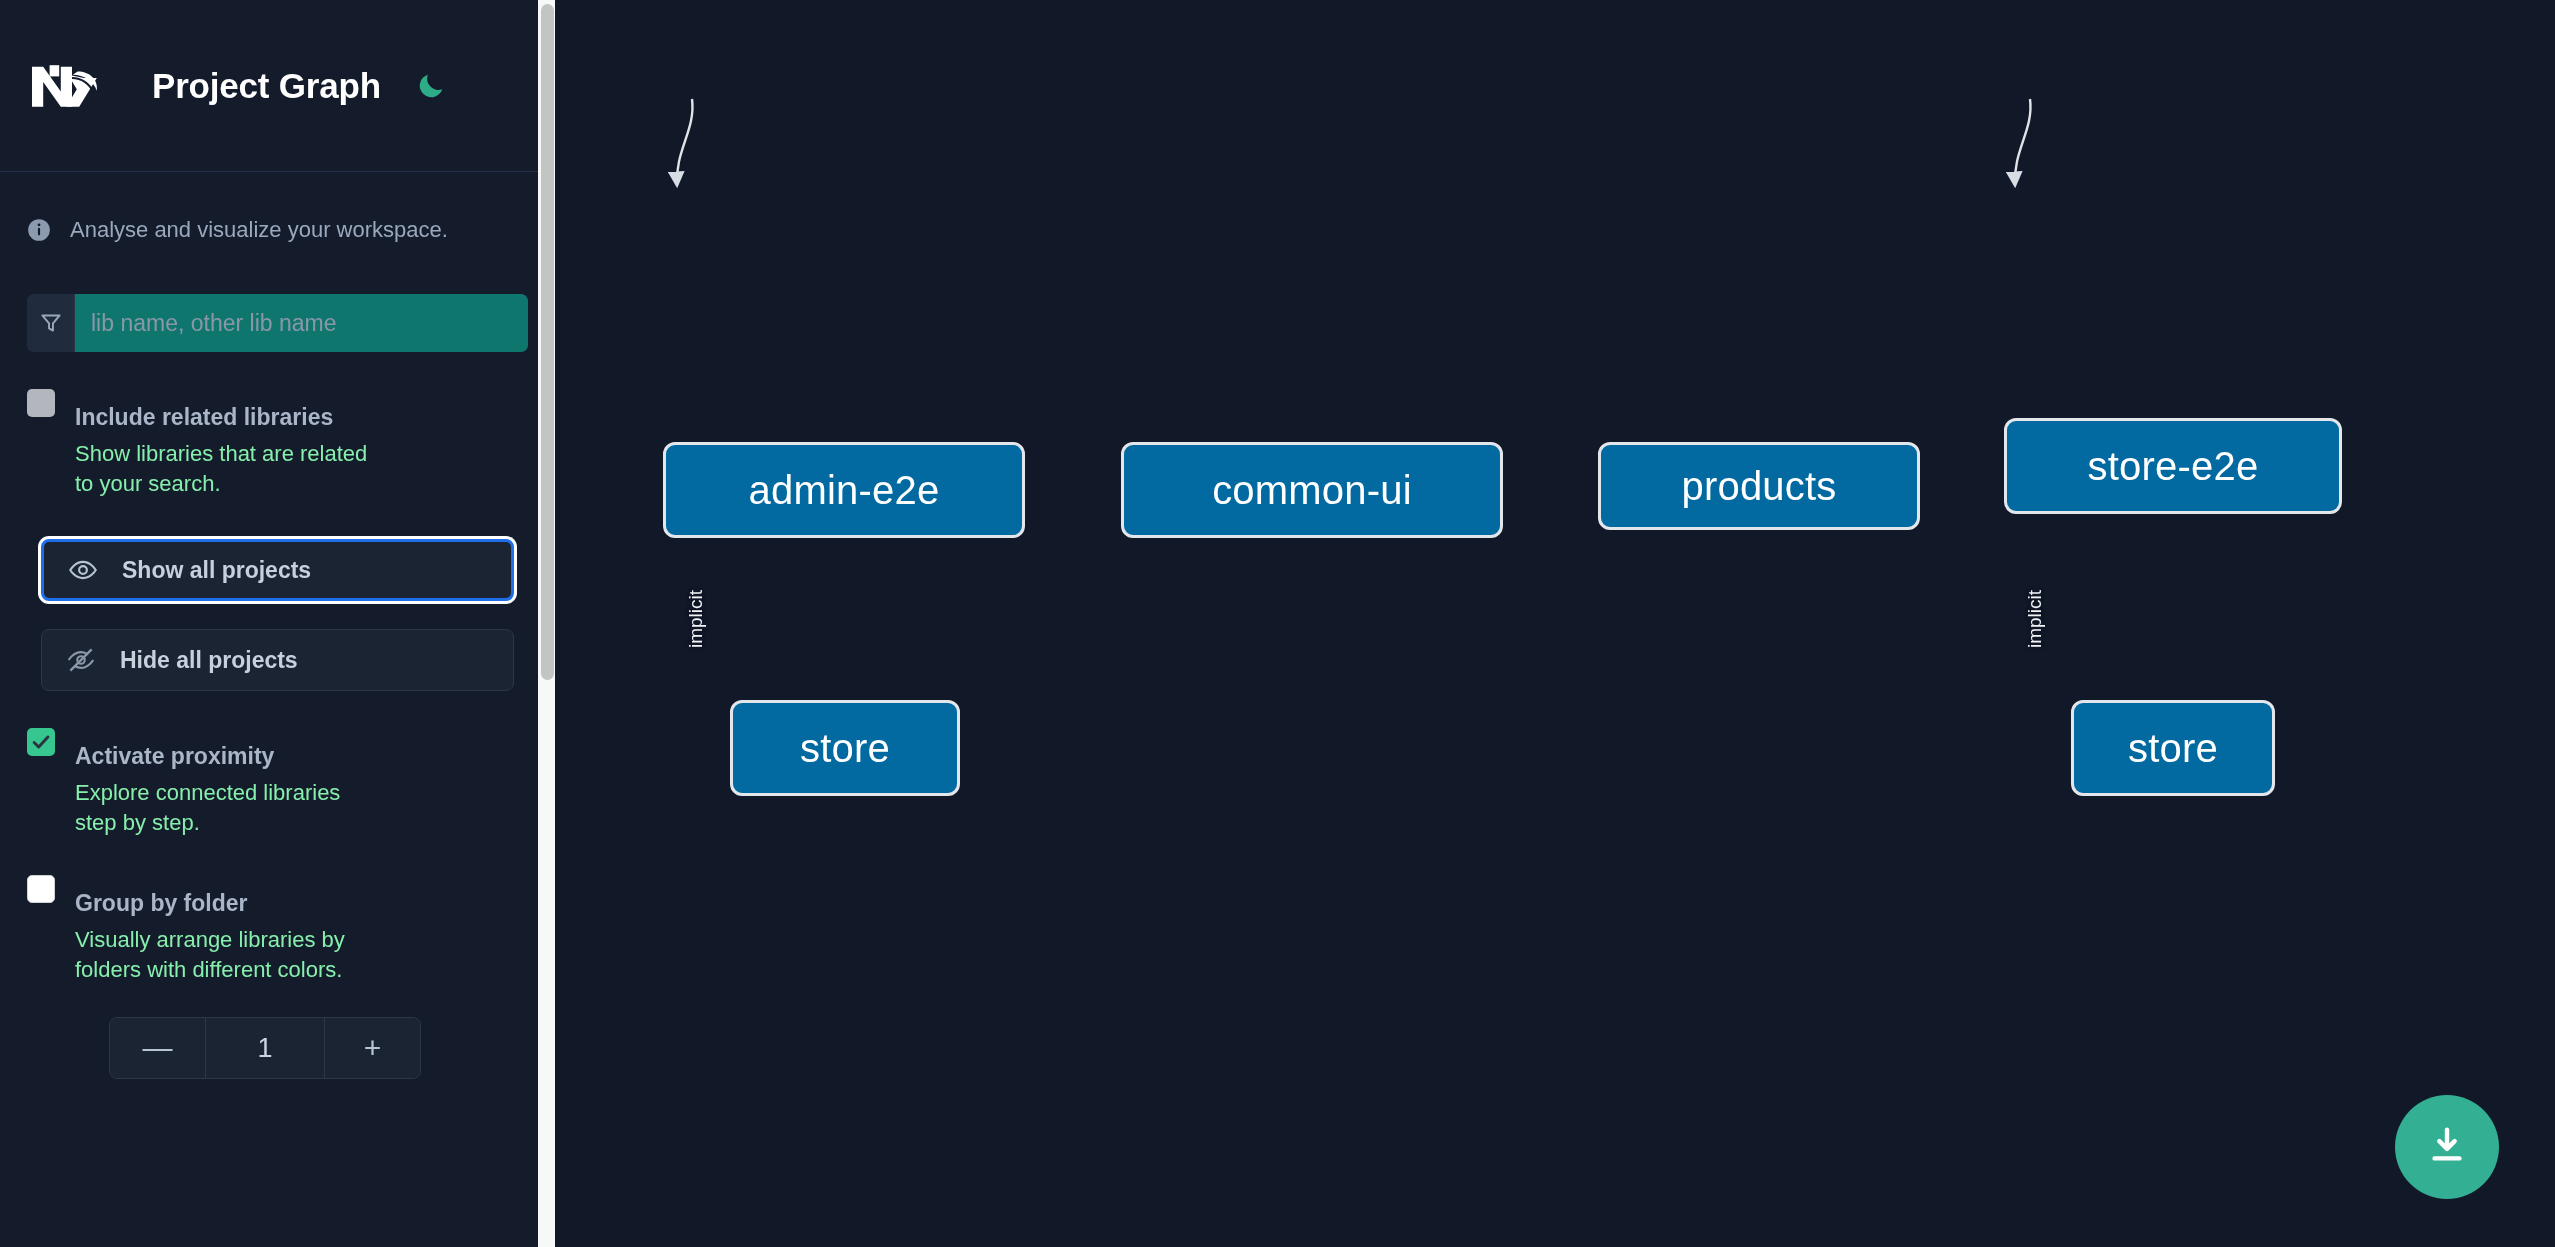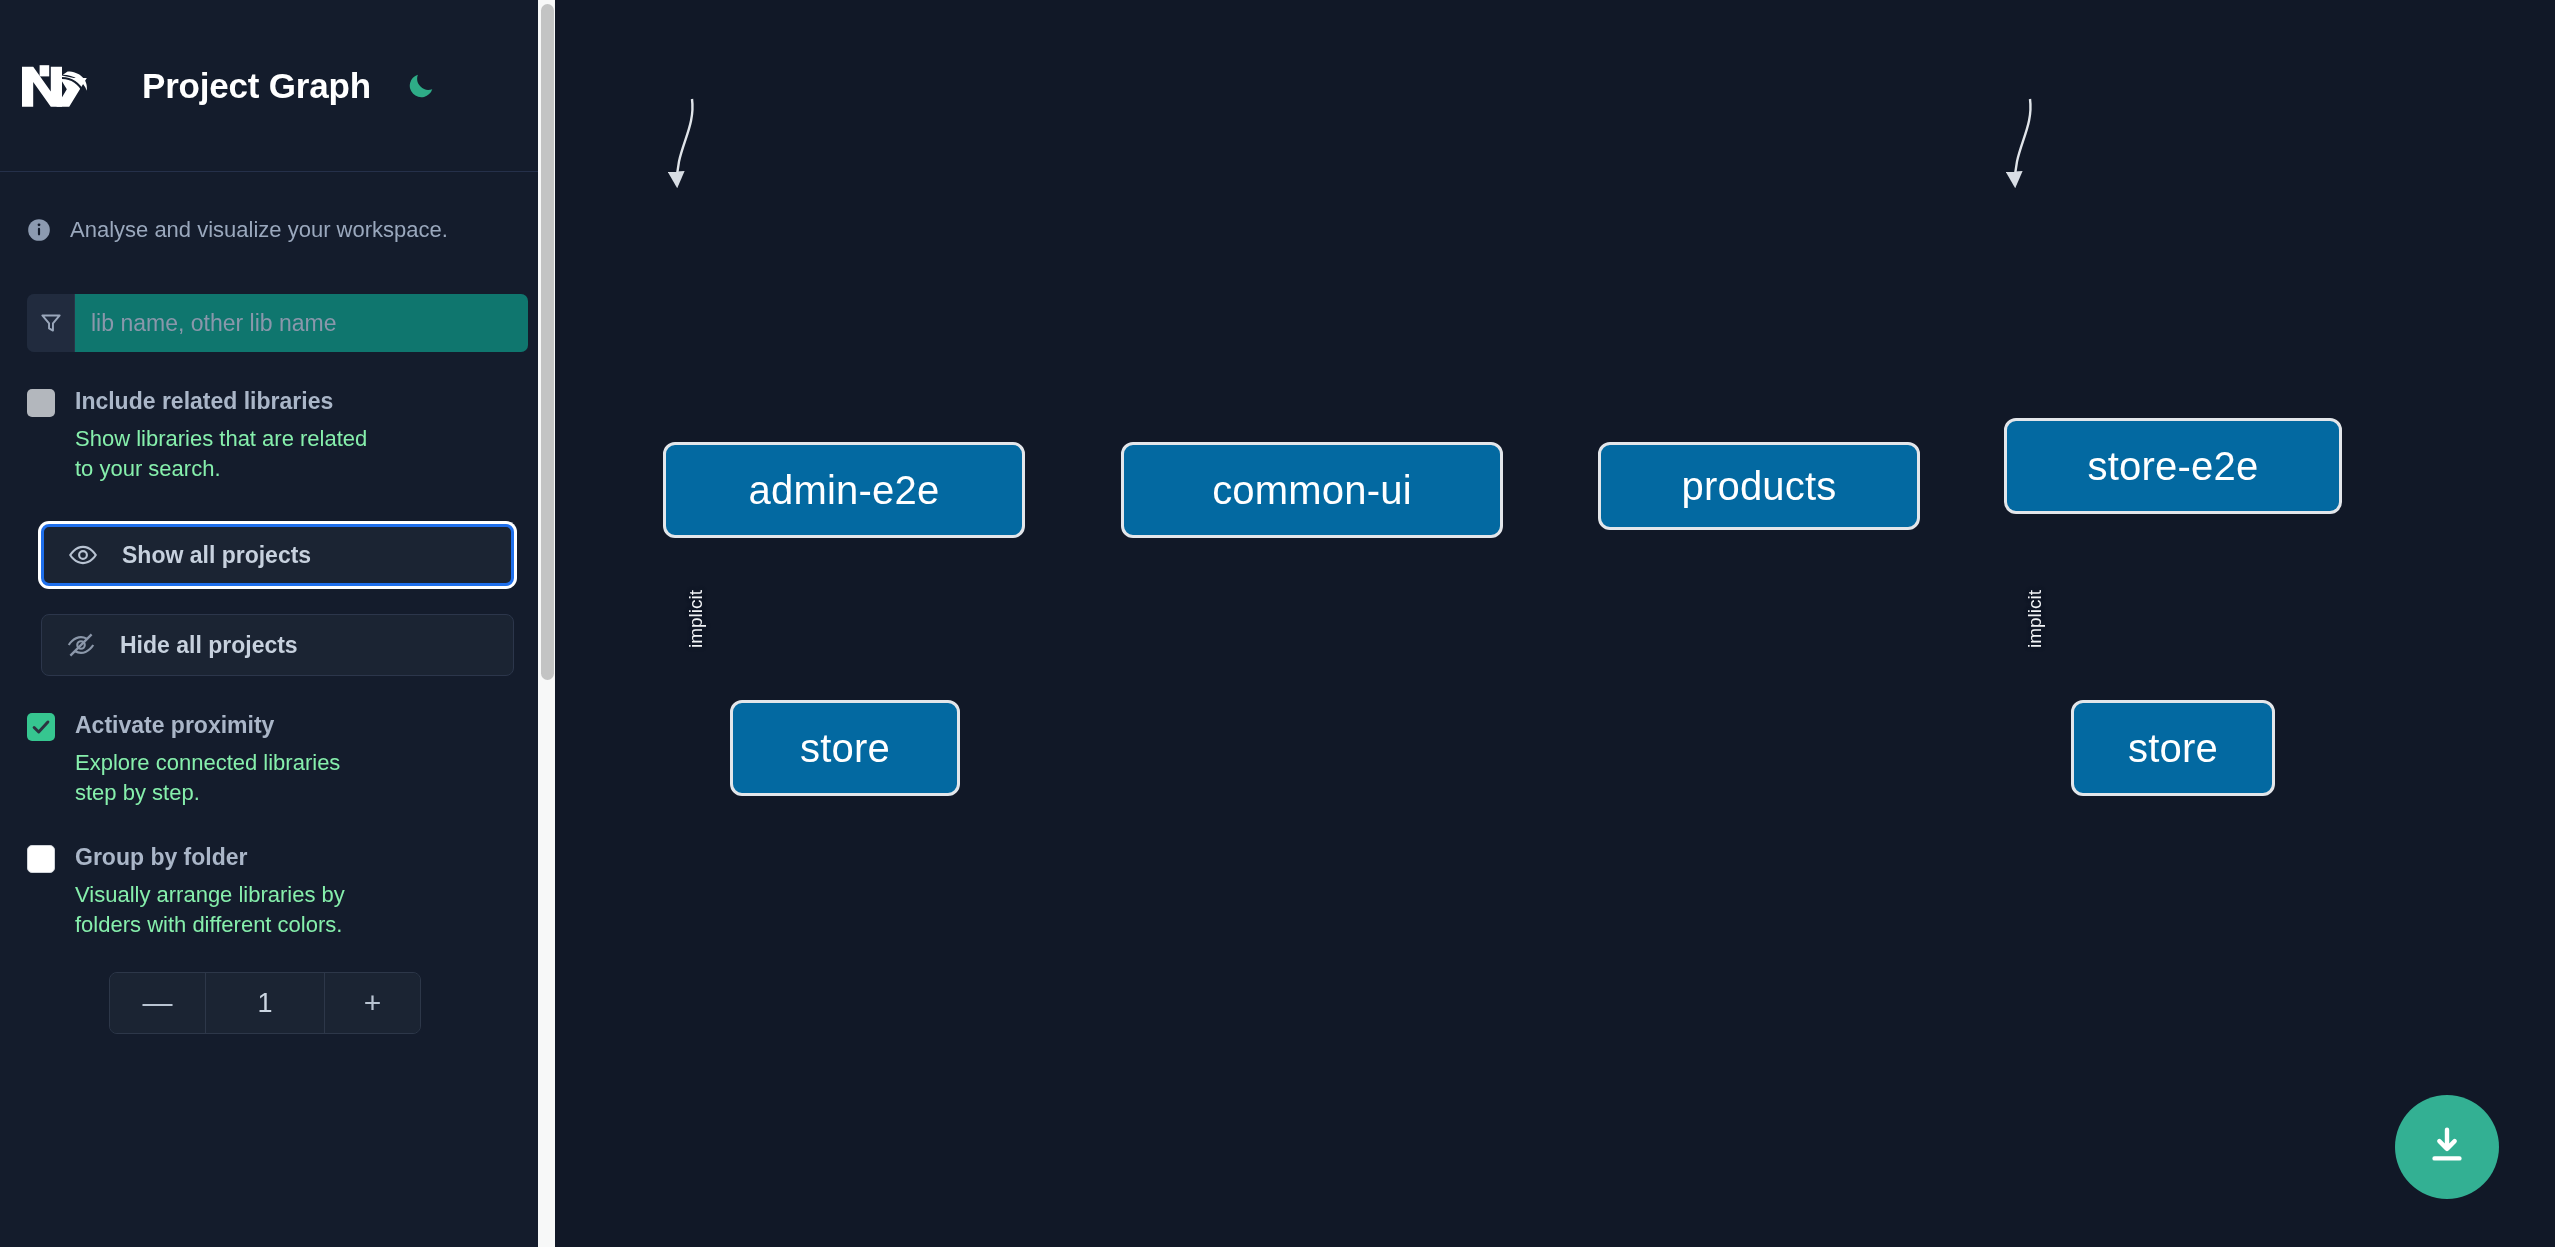--- a/index.html
+++ b/index.html
@@ -15,21 +15,21 @@
   .sidebar {
     position: relative;
     width: 555px; height: 1247px;
     background: #141c2c;
     flex: 0 0 555px;
     overflow: hidden;
   }
   .sidebar-header {
     height: 172px;
     display: flex; align-items: center;
-    padding-left: 14px;
+    padding-left: 24px;
     border-bottom: 1px solid #25304a;
     background: #141c2c;
   }
   .nx-logo { width: 96px; height: 60px; flex: 0 0 96px; }
   .app-title {
     font-size: 35px; font-weight: 700; color: #ffffff;
     margin-left: 32px; letter-spacing: -0.2px;
     white-space: nowrap;
   }
   .theme-toggle {
@@ -84,20 +84,21 @@
     display: flex; align-items: center; justify-content: center;
     cursor: pointer;
   }
   .cb.gray { background: #b3b7bd; }
   .cb.white { background: #ffffff; border: 1px solid #cfd3d9; }
   .cb.green { background: #36c690; }
   .cb svg { display: block; }
   .option-label {
     margin-left: 20px; font-size: 23px; font-weight: 700; color: #aab6c8;
     line-height: 30px;
+    margin-top: 16px;
   }
   .option-desc {
     margin-left: 48px; margin-top: 7px;
     font-size: 22px; color: #86efac; line-height: 30px;
     max-width: 300px;
   }
 
   
   .btn-stack { padding: 0 41px; margin-top: 40px; }
   .big-btn {

